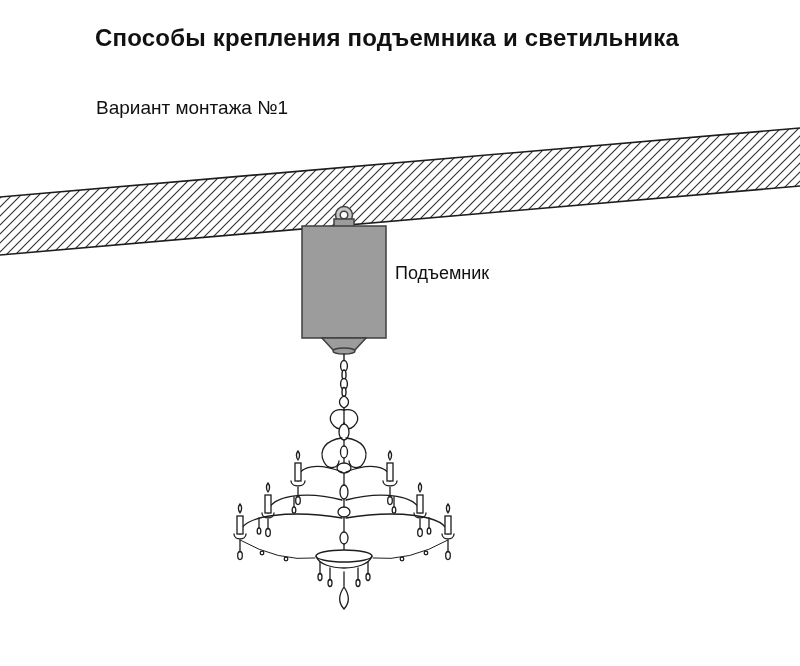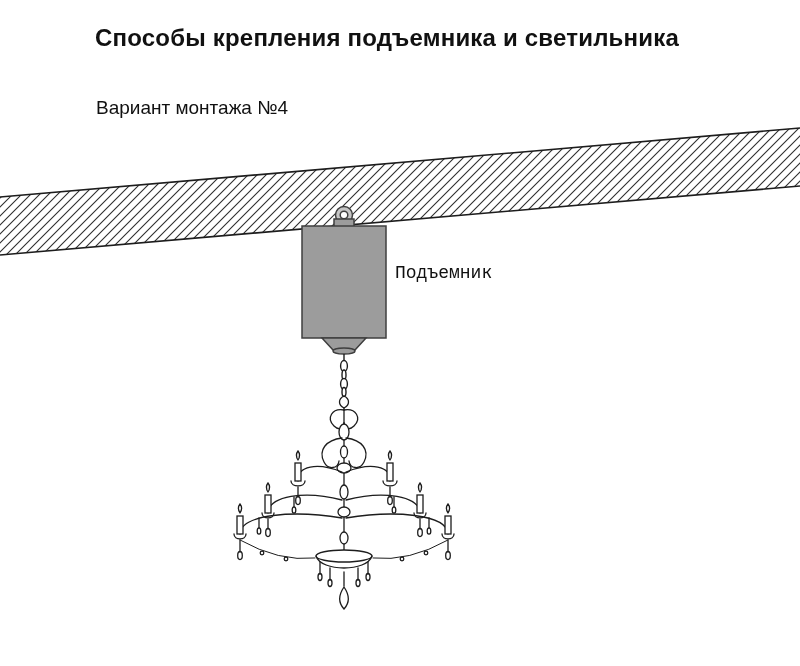--- a/index.html
+++ b/index.html
@@ -16,31 +16,31 @@
     font-size: 24px; font-weight: 700; letter-spacing: .2px; margin: 0;
     white-space: nowrap;
     text-align: center;
   }
   .subtitle {
     position: absolute; left: 96px; top: 97px;
     font-size: 19px; white-space: nowrap;
   }
   .lift-label {
     position: absolute; left: 395px; top: 263px;
-    font-size: 18px; white-space: nowrap; font-family: Liberation Mono, monospace;
+    font-size: 18px; white-space: nowrap;
   }
   svg.diagram { position: absolute; left: 0; top: 0; }
 </style>
 </head>
 <body>
 
 <div class="page">
 
   <h1 class="title">Способы крепления подъемника и светильника</h1>
-  <div class="subtitle">Вариант монтажа №4</div>
+  <div class="subtitle">Вариант монтажа №1</div>
   <div class="lift-label">Подъемник</div>
 
   <svg class="diagram" width="800" height="666" viewBox="0 0 800 666" fill="none" xmlns="http://www.w3.org/2000/svg">
 
     <defs>
       <pattern id="hatch" patternUnits="userSpaceOnUse" width="9" height="9">
         <path d="M-2,2 l4,-4 M0,9 L9,0 M7,11 l4,-4" stroke="#2e2e2e" stroke-width="1.1"></path>
       </pattern>
     </defs>
 

